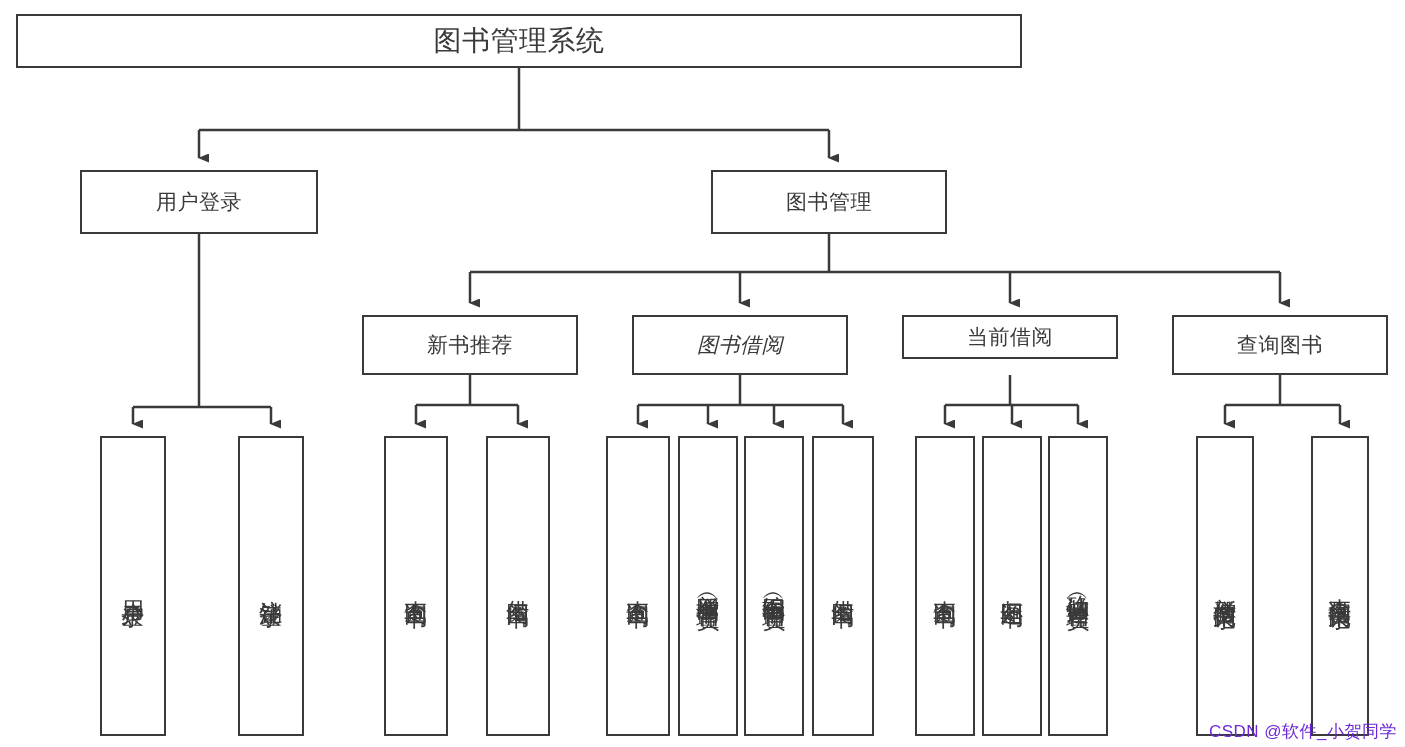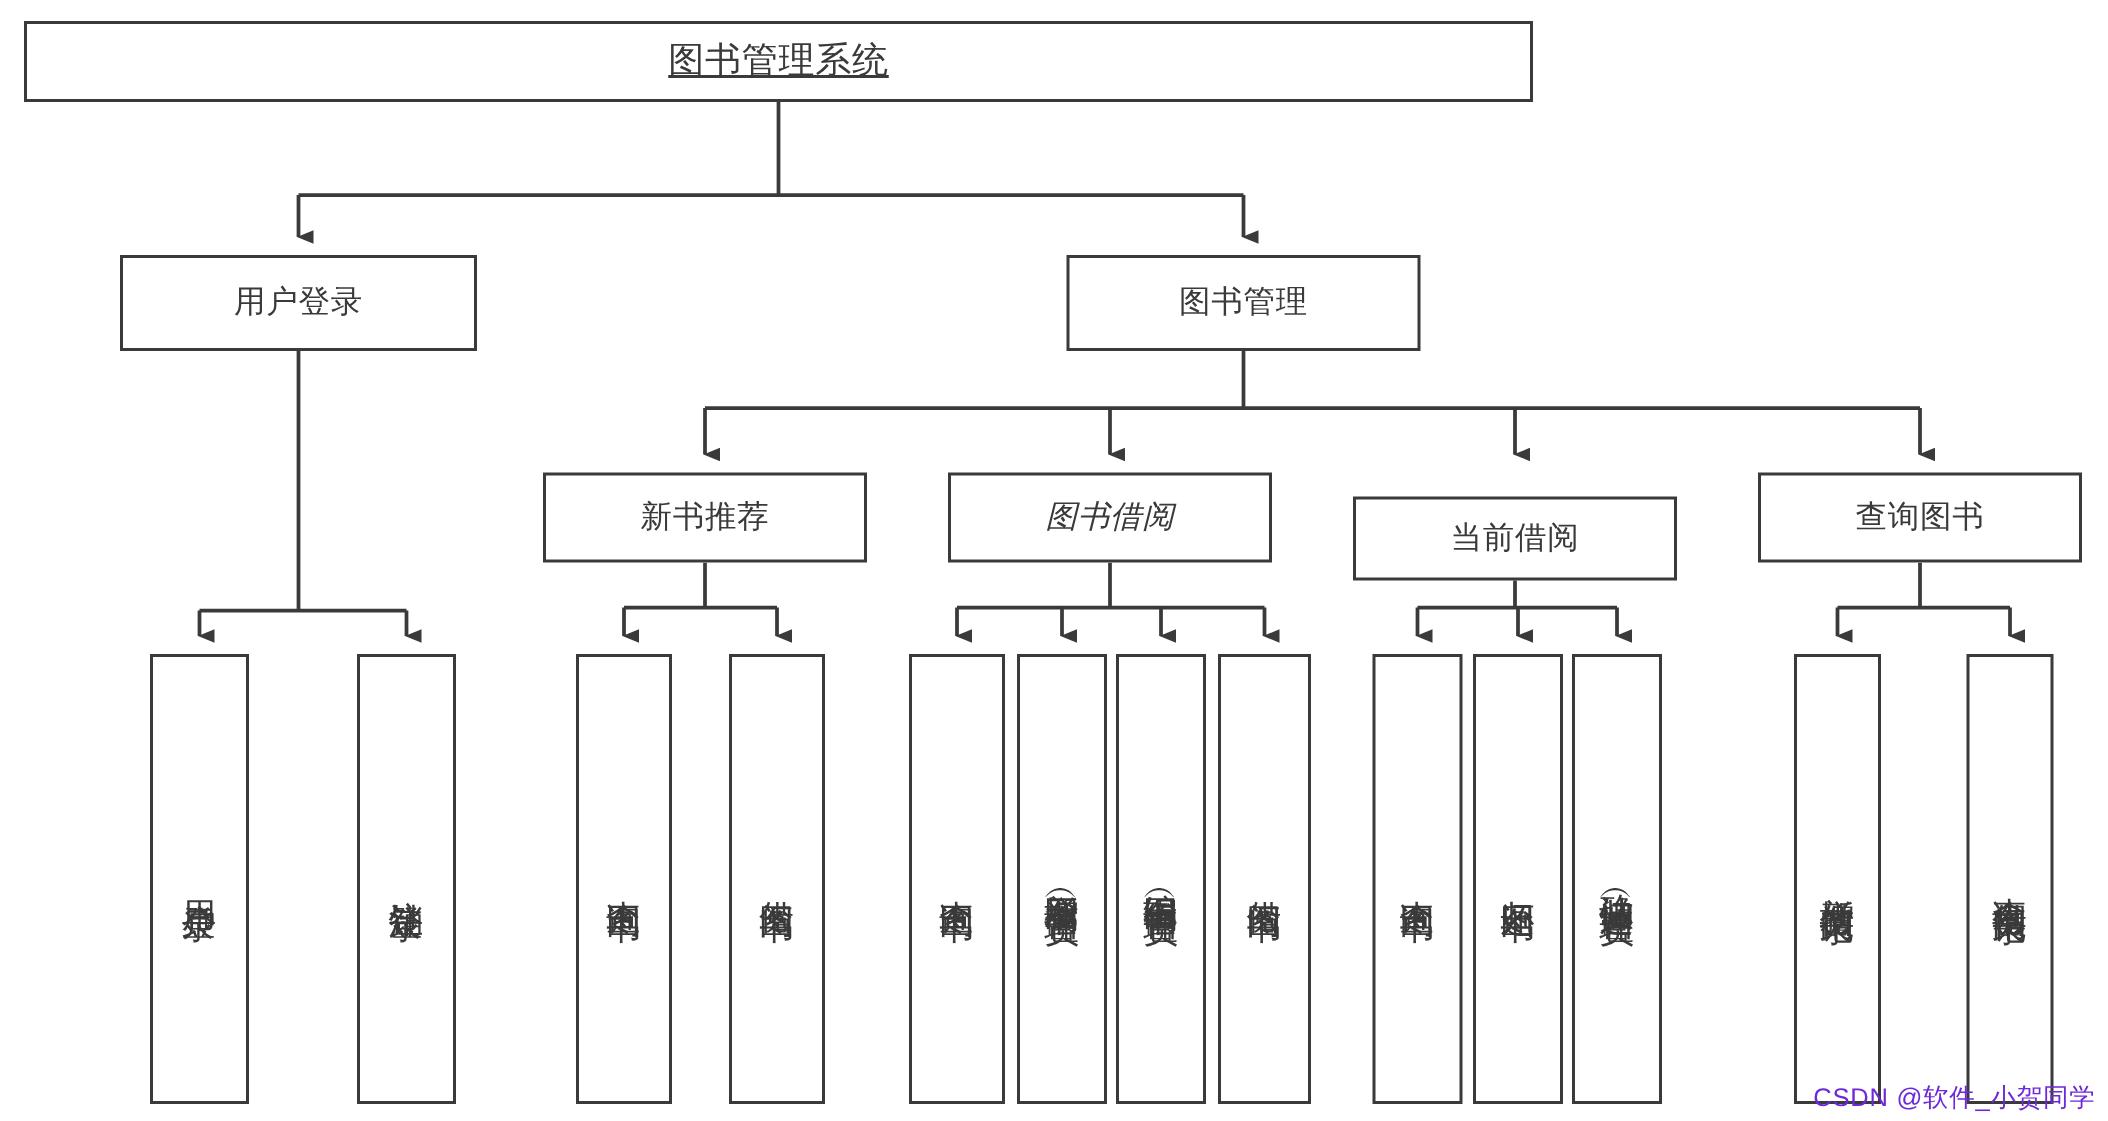--- a/index.html
+++ b/index.html
@@ -44,22 +44,21 @@
     letter-spacing: 0.5px;
     white-space: nowrap;
   }
   
   .node.horiz .node-label {
     writing-mode: horizontal-tb;
     font-size: 21px;
     line-height: 1.1;
   }
   .node.root .node-label {
-    font-size: 24px;
-    text-decoration: underline;
+    font-size: 28px;
   }
   
   .node.vert {
     align-items: center;
     justify-content: center;
     padding: 4px 0;
   }
   .node.vert .node-label {
     writing-mode: vertical-rl;
     text-orientation: upright;
@@ -143,21 +142,21 @@
   <div class="node horiz" style="left:711px; top:170px; width:236px; height:64px;justify-content:center;">
     <span class="node-label">图书管理</span>
   </div>
 
   <div class="node horiz" style="left:362px; top:315px; width:216px; height:60px;">
     <span class="node-label">新书推荐</span>
   </div>
   <div class="node horiz" style="left:632px; top:315px; width:216px; height:60px;font-style:italic;">
     <span class="node-label">图书借阅</span>
   </div>
-  <div class="node horiz" style="left:902px; top:315px; width:216px; height:56px;margin-top:16px;">
+  <div class="node horiz" style="left:902px; top:315px; width:216px; height:44px;">
     <span class="node-label">当前借阅</span>
   </div>
   <div class="node horiz" style="left:1172px; top:315px; width:216px; height:60px;">
     <span class="node-label">查询图书</span>
   </div>
 
   <div class="node vert" style="left:100px; top:436px; width:66px; height:300px;">
     <span class="node-label">用户登录</span>
   </div>
   <div class="node vert" style="left:238px; top:436px; width:66px; height:300px;">

